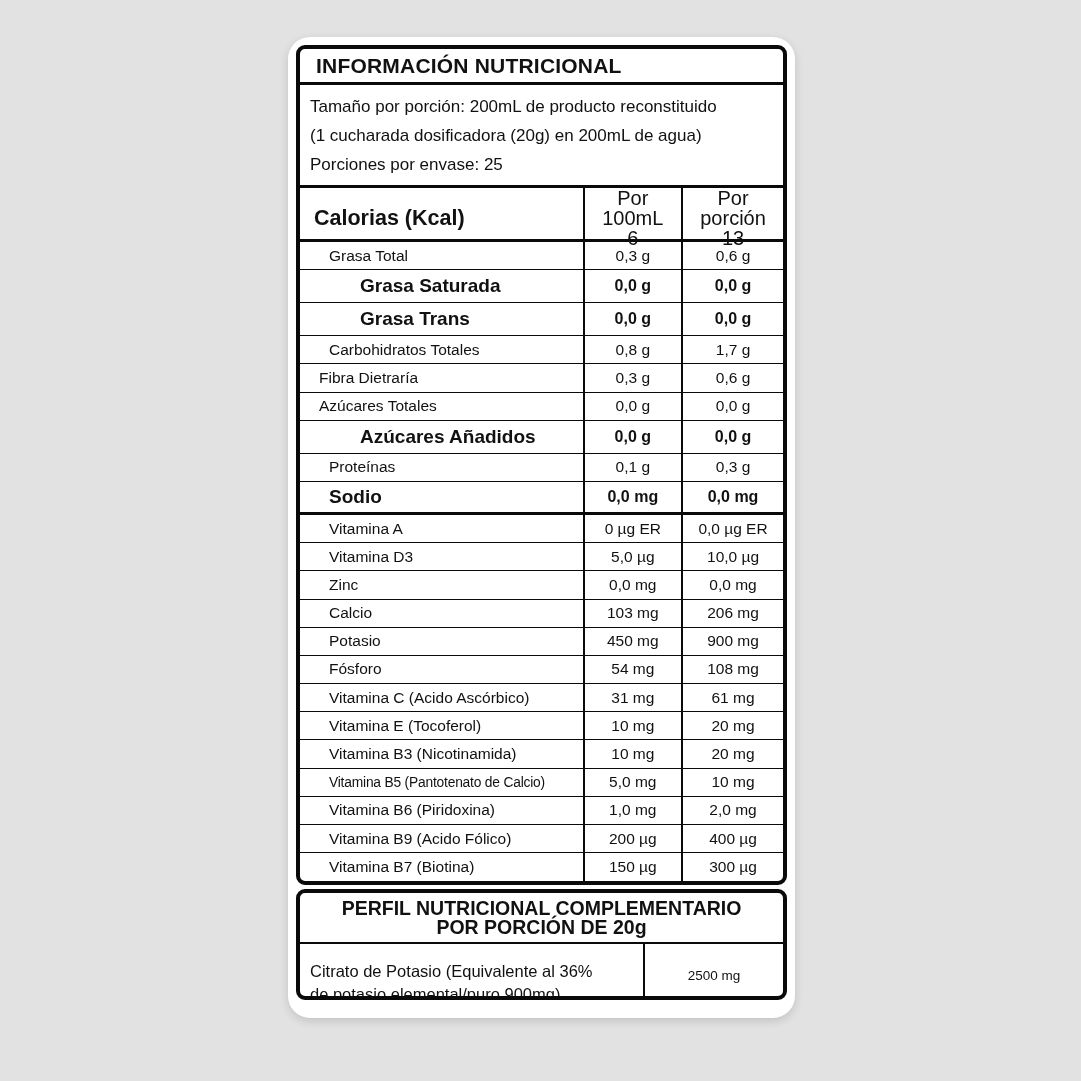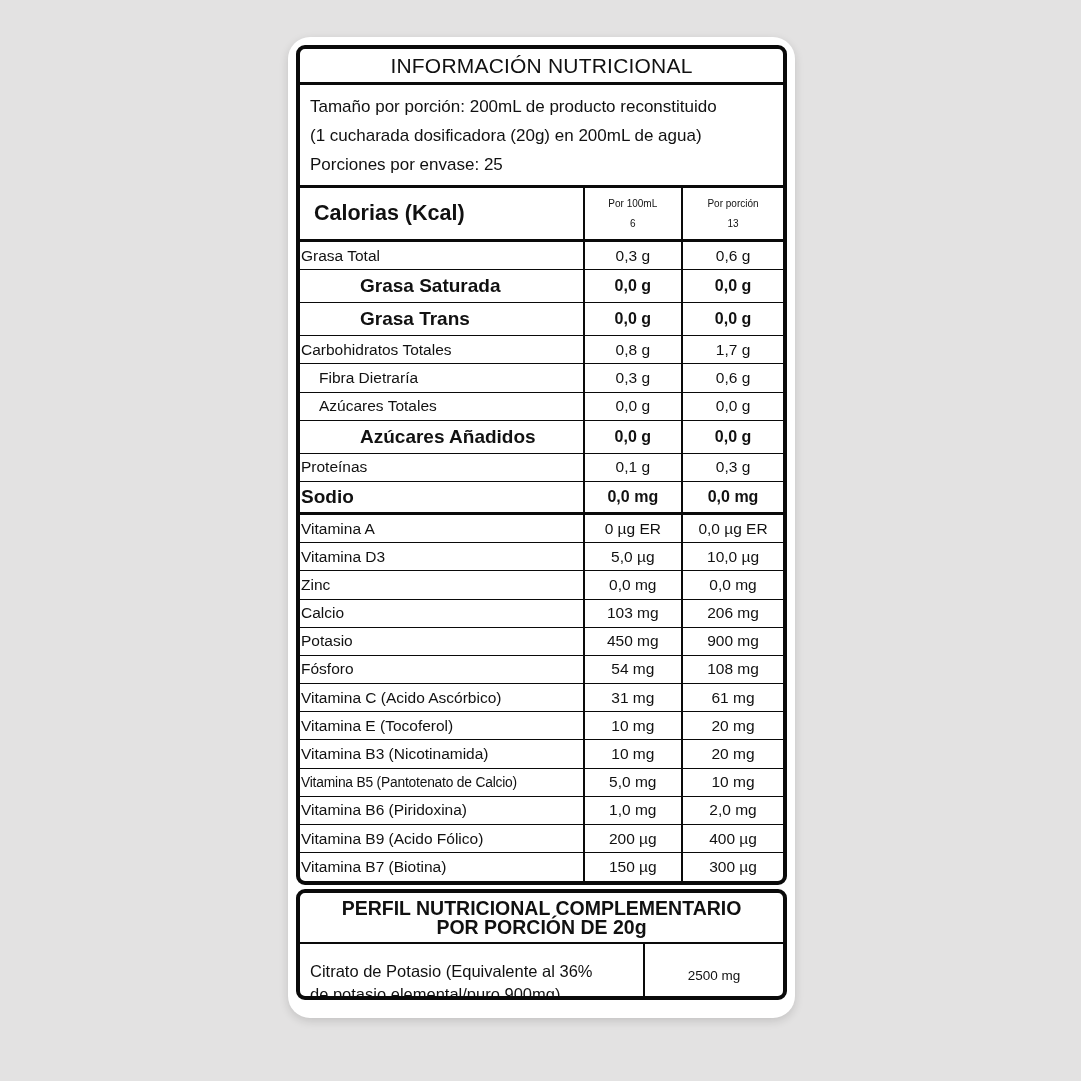--- a/index.html
+++ b/index.html
@@ -26,24 +26,23 @@
     padding:8px;
   }
   .panel{
     border:4px solid var(--border);
     border-radius:9px;
     background:var(--card);
     overflow:hidden;
   }
   
   .title{
-    font-size:21px;font-weight:400;
-    text-align:center;
+    font-size:21px;font-weight:700;
     letter-spacing:0.2px;
-    padding:5px 4px 4px 4px;
+    padding:5px 4px 4px 16px;
     border-bottom:3.5px solid var(--border);
   }
   .serving{
     padding:7px 9px 6px 10px;
     border-bottom:3.5px solid var(--border);
     font-size:17px;
   }
   .serving-line{line-height:29px;white-space:nowrap;}
   .grid{
     display:grid;
@@ -55,30 +54,30 @@
   }
   .cal-name{
     display:flex;align-items:center;
     padding-left:14px;
     font-size:21.5px;font-weight:700;
   }
   .col-head{
     border-left:2px solid var(--border);
     display:flex;flex-direction:column;
     align-items:center;justify-content:center;
-    font-size:10px;line-height:20px;
+    font-size:20px;line-height:20px;
     text-align:center;
   }
   .row{height:28.2px;}
   .row .cell{
     display:flex;align-items:center;
     font-size:15.5px;
     border-bottom:1.8px solid var(--border);
   }
-  .row .name{padding-left:1px;white-space:nowrap;overflow:hidden;}
+  .row .name{padding-left:29px;white-space:nowrap;overflow:hidden;}
   .row .val{
     justify-content:center;
     border-left:2px solid var(--border);
   }
   .row.bold{height:33px;}
   .row.bold .name{font-weight:700;font-size:19px;}
   .row.bold .val{font-weight:700;font-size:16px;}
   .row.indent-1 .name{padding-left:19px;}
   .row.indent-2 .name{padding-left:60px;}
   .row.small .name{font-size:13.8px;letter-spacing:-0.2px;}

